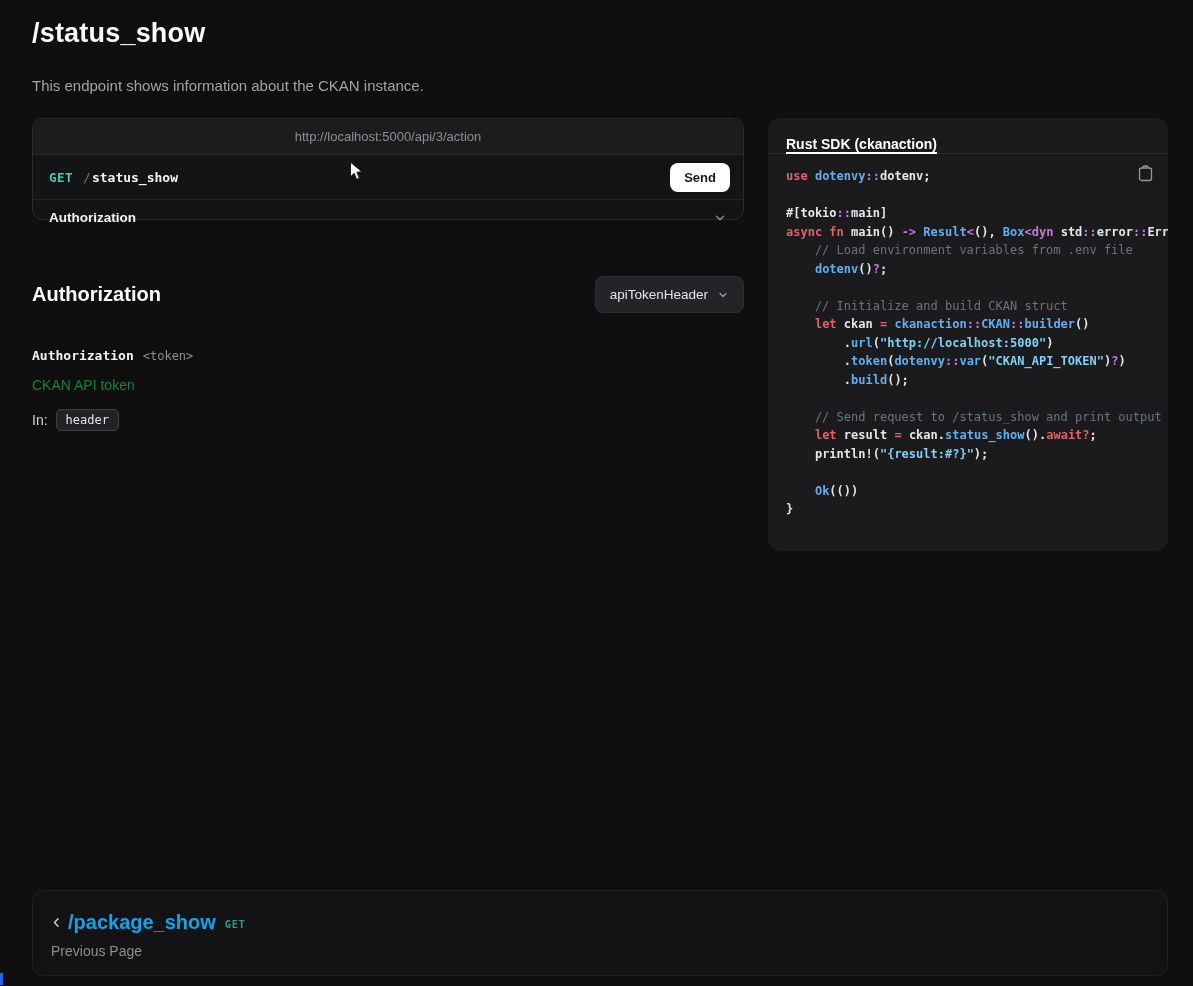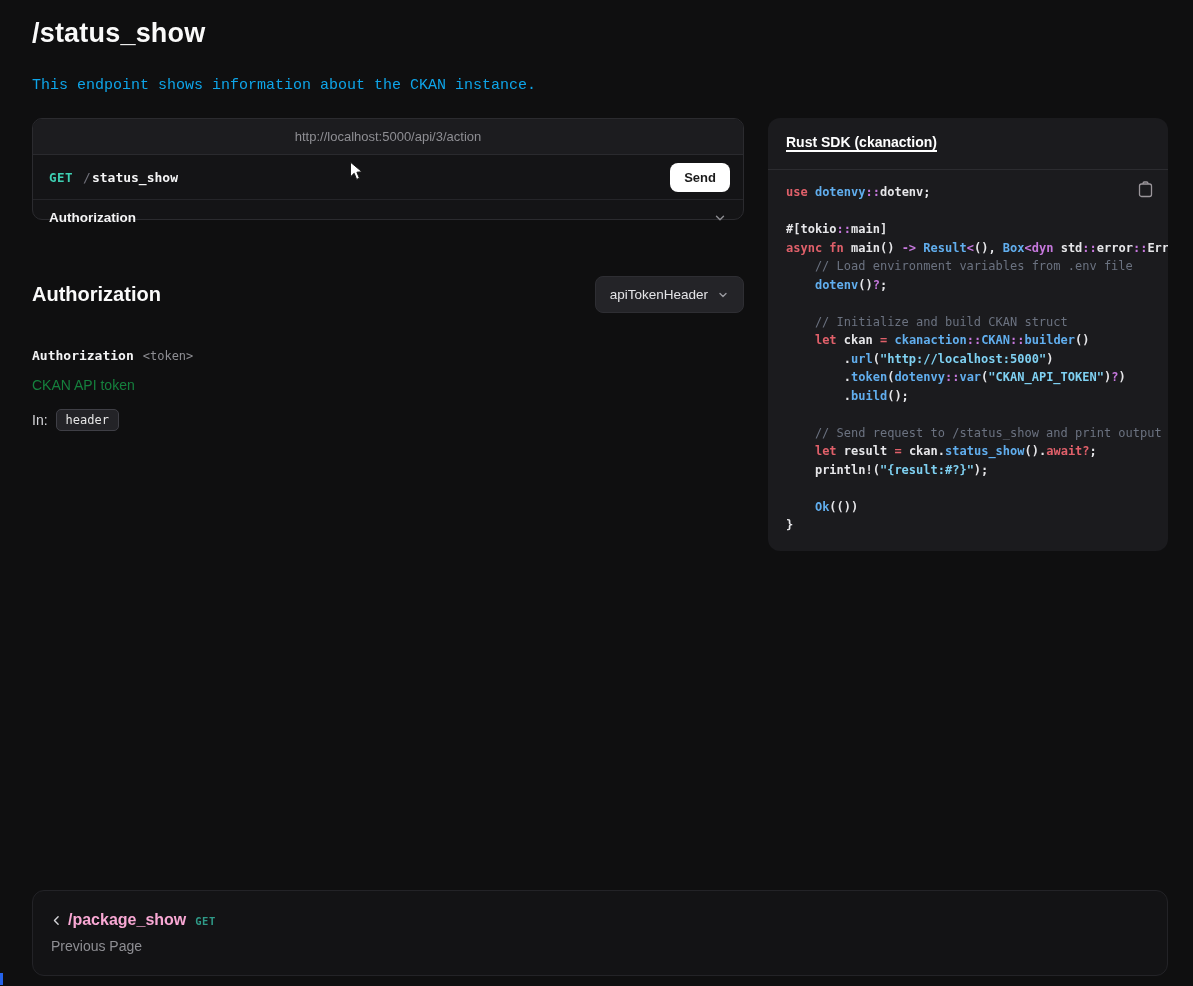--- a/index.html
+++ b/index.html
@@ -12,21 +12,21 @@
     overflow:hidden;
   }
 
   
   .page-title {
     position:absolute; left:32px; top:18px;
     font-size:27px; font-weight:700; letter-spacing:.2px; color:#fafafa;
   }
   .page-desc {
     position:absolute; left:32px; top:77px;
-    font-size:15px; color:#0ea5e9;font-family:Liberation Mono, monospace;
+    font-size:15px; color:#a3a3a3;
   }
 
   
   .request-card {
     position:absolute; left:32px; top:118px; width:712px; height:102px;
     background:#141416; border:1px solid #2b2b2f; border-radius:10px;
   }
   .request-card-header {
     height:36px; background:#1c1c1f; border-bottom:1px solid #2a2a2e;
     border-radius:9px 9px 0 0;
@@ -90,21 +90,21 @@
     padding:3px 9px;
   }
 
   
   .code-panel {
     position:absolute; left:768px; top:118px; width:400px; height:433px;
     background:#1b1b1e; border-radius:12px; overflow:hidden;
   }
   .panel-header {
     height:36px; border-bottom:1px solid #2c2c30;
-    display:flex; align-items:flex-start; padding:0 18px;margin-top:16px;
+    display:flex; align-items:flex-end; padding:0 18px;
   }
   .sdk-tab {
     display:flex; align-items:center;
     font-size:14px; font-weight:700; color:#ffffff;
     border-bottom:2px solid #ffffff; margin-bottom:-1px;
     cursor:pointer;
   }
   .code-body {
     position:relative; height:397px; overflow:hidden;
     padding:13px 0 0 18px;
@@ -122,21 +122,21 @@
   }
 
   
   .footer-nav {
     position:absolute; left:32px; top:890px; width:1136px; height:86px;
     background:#131315; border:1px solid #232327; border-radius:12px;
     padding:20px 20px 0 17px; cursor:pointer;
   }
   .footer-row1 { display:flex; align-items:center; gap:5px; }
   .footer-row1 .chev { color:#d4d4d8; display:flex; }
-  .prev-title { font-size:16px; font-weight:700; color:#f9a8d4; }
+  .prev-title { font-size:20px; font-weight:700; color:#0ea5e9; }
   .prev-method {
     font-family:"DejaVu Sans Mono", monospace;
     font-size:10.5px; font-weight:700; color:#2f9a88; letter-spacing:.5px;
     margin-left:4px; padding-top:2px;
   }
   .prev-label { margin-top:9px; margin-left:1px; font-size:14px; color:#8e8e93; }
 
   
   .mouse-cursor { position:absolute; left:349px; top:161px; pointer-events:none; }
   .focus-indicator {

